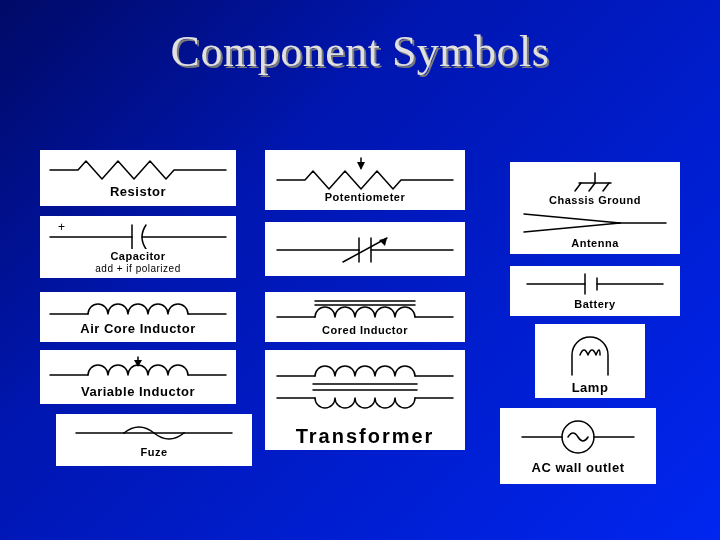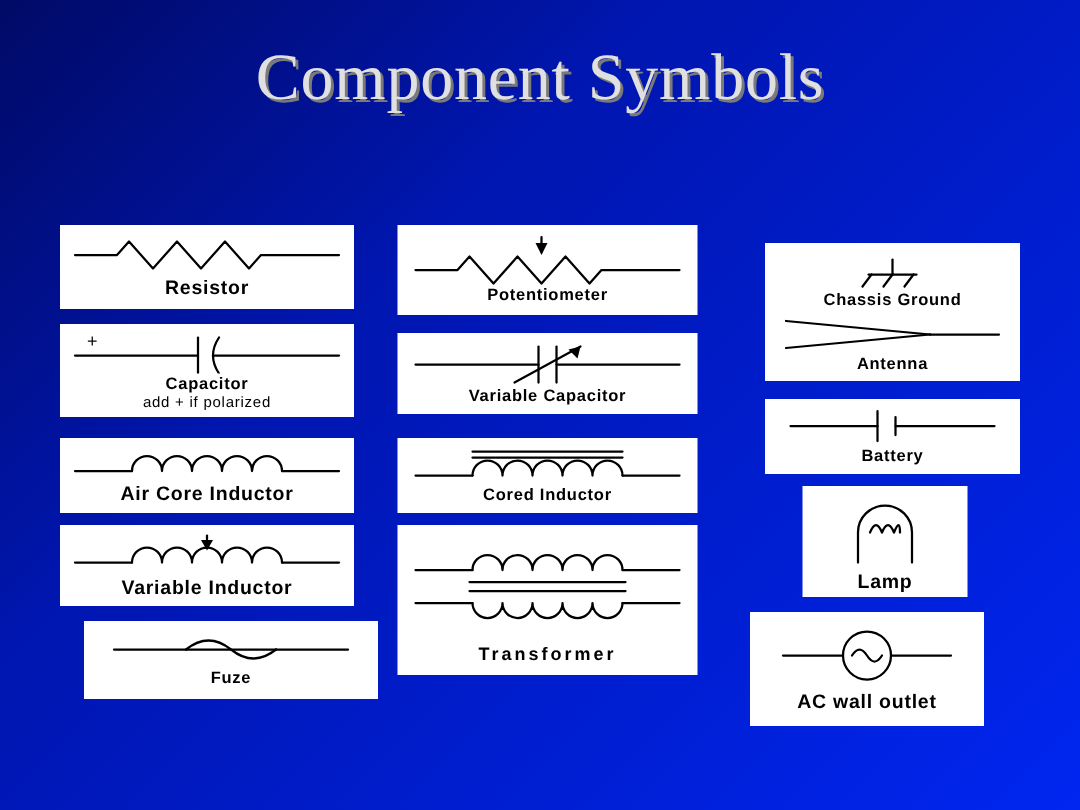--- a/index.html
+++ b/index.html
@@ -88,21 +88,20 @@
       <div class="sym">
         <svg width="180" height="30">
           <line x1="2" y1="16" x2="84" y2="16"></line>
           <line x1="84" y1="4" x2="84" y2="28"></line>
           <line x1="96" y1="4" x2="96" y2="28"></line>
           <line x1="96" y1="16" x2="178" y2="16"></line>
           <line x1="68" y1="28" x2="112" y2="4"></line>
           <polygon class="fill" points="112,4 104,6 110,12"></polygon>
         </svg>
       </div>
-      <div class="lbl small">Variable Capacitor</div>
     </div>
 
     <div class="card c3" style="top:56px;height:48px">
       <div class="sym">
         <svg width="150" height="26">
           <line x1="4" y1="4" x2="100" y2="13"></line>
           <line x1="4" y1="22" x2="100" y2="13"></line>
           <line x1="100" y1="13" x2="146" y2="13"></line>
         </svg>
       </div>
@@ -164,21 +163,21 @@
           <line x1="2" y1="22" x2="40" y2="22"></line>
           <path d="M 40 22 A 10 10 0 0 1 60 22 A 10 10 0 0 1 80 22 A 10 10 0 0 1 100 22 A 10 10 0 0 1 120 22 A 10 10 0 0 1 140 22"></path>
           <line x1="140" y1="22" x2="178" y2="22"></line>
           <line x1="38" y1="30" x2="142" y2="30"></line>
           <line x1="38" y1="36" x2="142" y2="36"></line>
           <line x1="2" y1="44" x2="40" y2="44"></line>
           <path d="M 40 44 A 10 10 0 0 0 60 44 A 10 10 0 0 0 80 44 A 10 10 0 0 0 100 44 A 10 10 0 0 0 120 44 A 10 10 0 0 0 140 44"></path>
           <line x1="140" y1="44" x2="178" y2="44"></line>
         </svg>
       </div>
-      <div class="lbl" style="font-size:12px;letter-spacing:2px">Transformer</div>
+      <div class="lbl" style="font-size:20px;letter-spacing:2px">Transformer</div>
     </div>
 
     <div class="card c3" style="top:174px;left:495px;width:110px;height:74px">
       <div class="sym">
         <svg width="80" height="52">
           <path d="M 22 48 L 22 28 A 18 18 0 1 1 58 28 L 58 48"></path>
           <path d="M 30 28 Q 34 18 38 28 Q 42 18 46 28 Q 50 18 50 28"></path>
         </svg>
       </div>
       <div class="lbl xs">Lamp</div>

